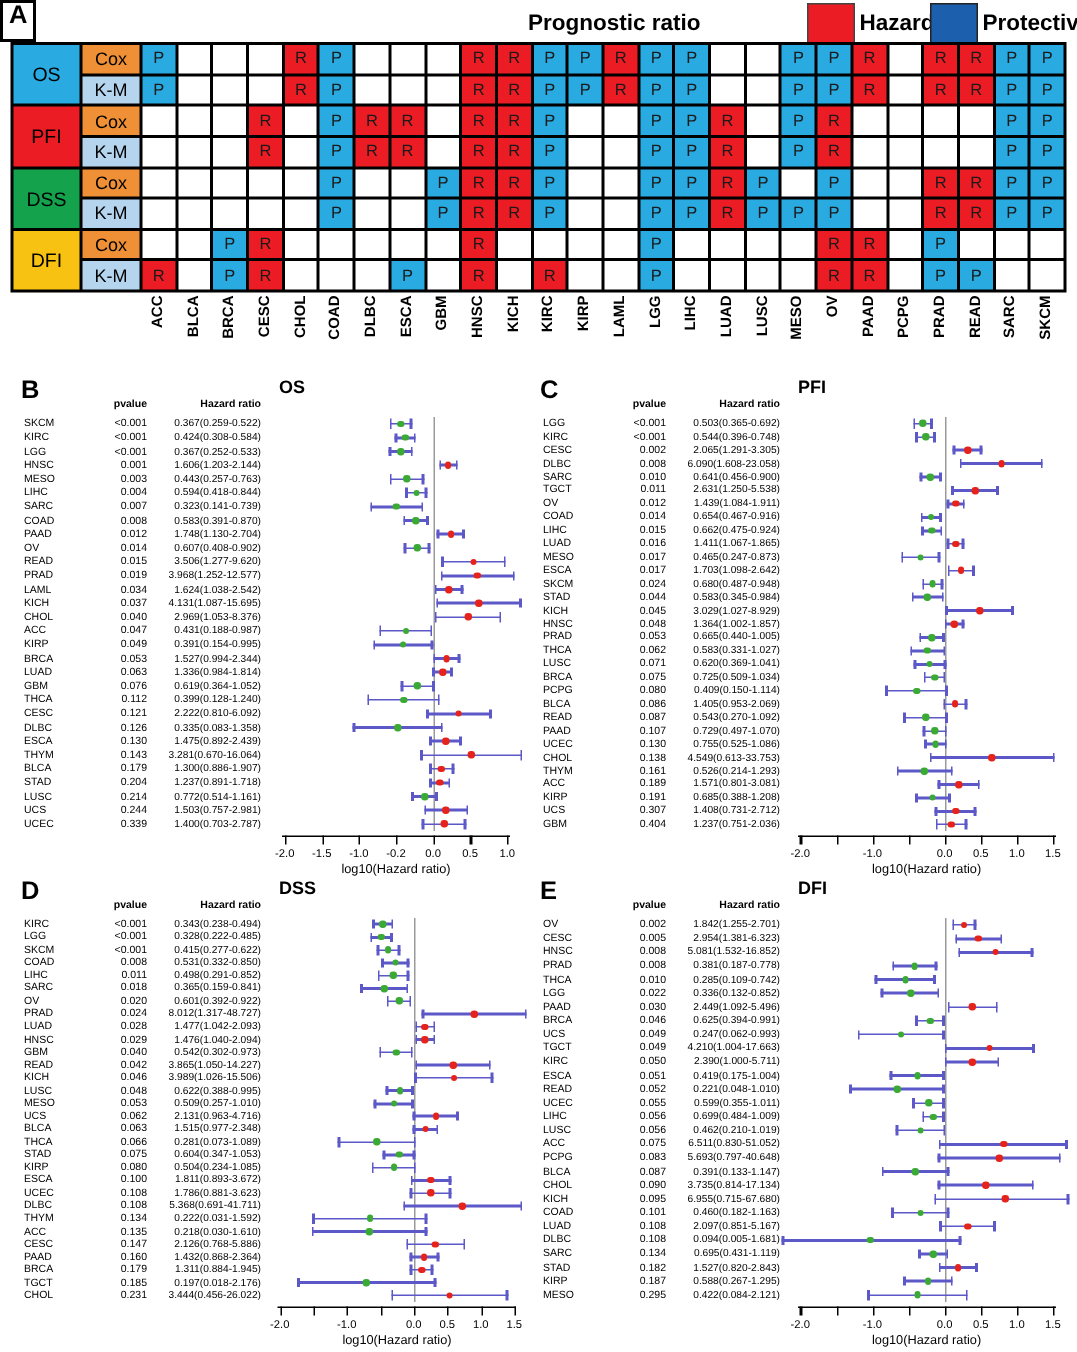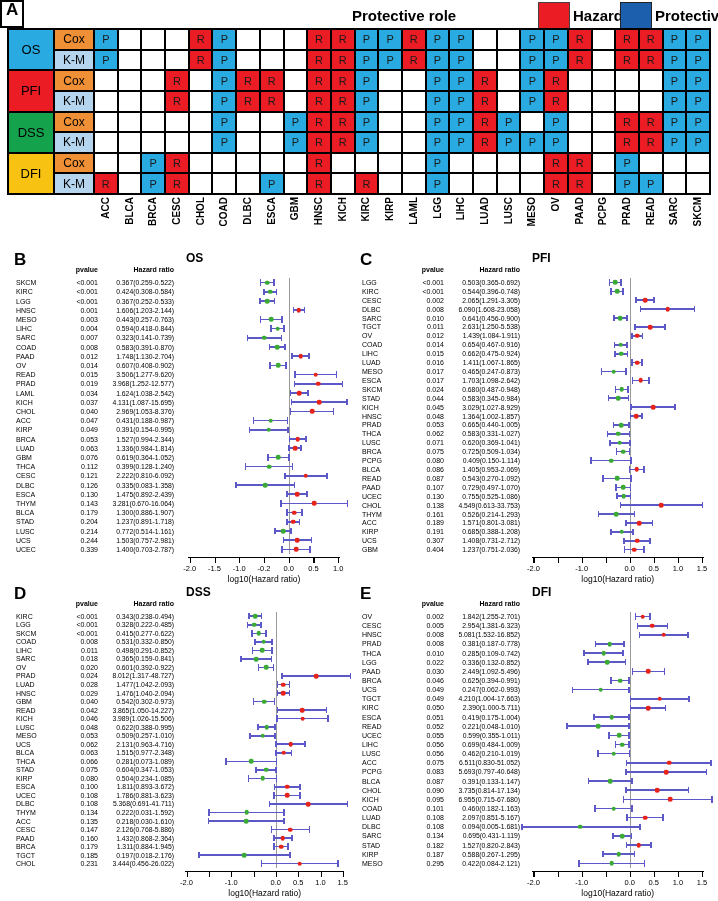--- a/index.html
+++ b/index.html
@@ -64,21 +64,21 @@
   .axis-line{position:absolute;top:3px;height:1.4px;background:#000;}
   .tick{position:absolute;top:3px;width:1.2px;height:6px;background:#000;}
   .tick-label{position:absolute;top:10px;font-size:7.5px;transform:translateX(-50%);}
   .f-xlabel{position:absolute;top:20px;font-size:8.5px;text-align:center;}
 </style>
 </head>
 <body>
 
 <div id="panelA">
   <div id="a-letter" class="letter">A</div>
-  <div id="a-title">Protective role</div>
+  <div id="a-title">Prognostic ratio</div>
   <div id="leg-risky-box" class="leg-box" style="background: rgb(236, 28, 36);"></div>
   <div id="leg-risky-label" class="leg-label">Hazard</div>
   <div id="leg-prot-box" class="leg-box" style="background: rgb(28, 95, 173);"></div>
   <div id="leg-prot-label" class="leg-label">Protective</div>
   <div id="leg-blank-box"></div>
   <div id="a-grid">
       <div class="a-cell a-group" style="background: rgb(41, 171, 226); grid-area: 1 / 1 / span 2;">OS</div>
       <div class="a-cell a-method" style="background: rgb(239, 144, 54); grid-area: 1 / 2;">Cox</div>
       <div class="a-cell a-data" style="background: rgb(41, 171, 226); grid-area: 1 / 3;">P</div>
       <div class="a-cell a-data" style="background: rgb(255, 255, 255); grid-area: 1 / 4;"></div>

